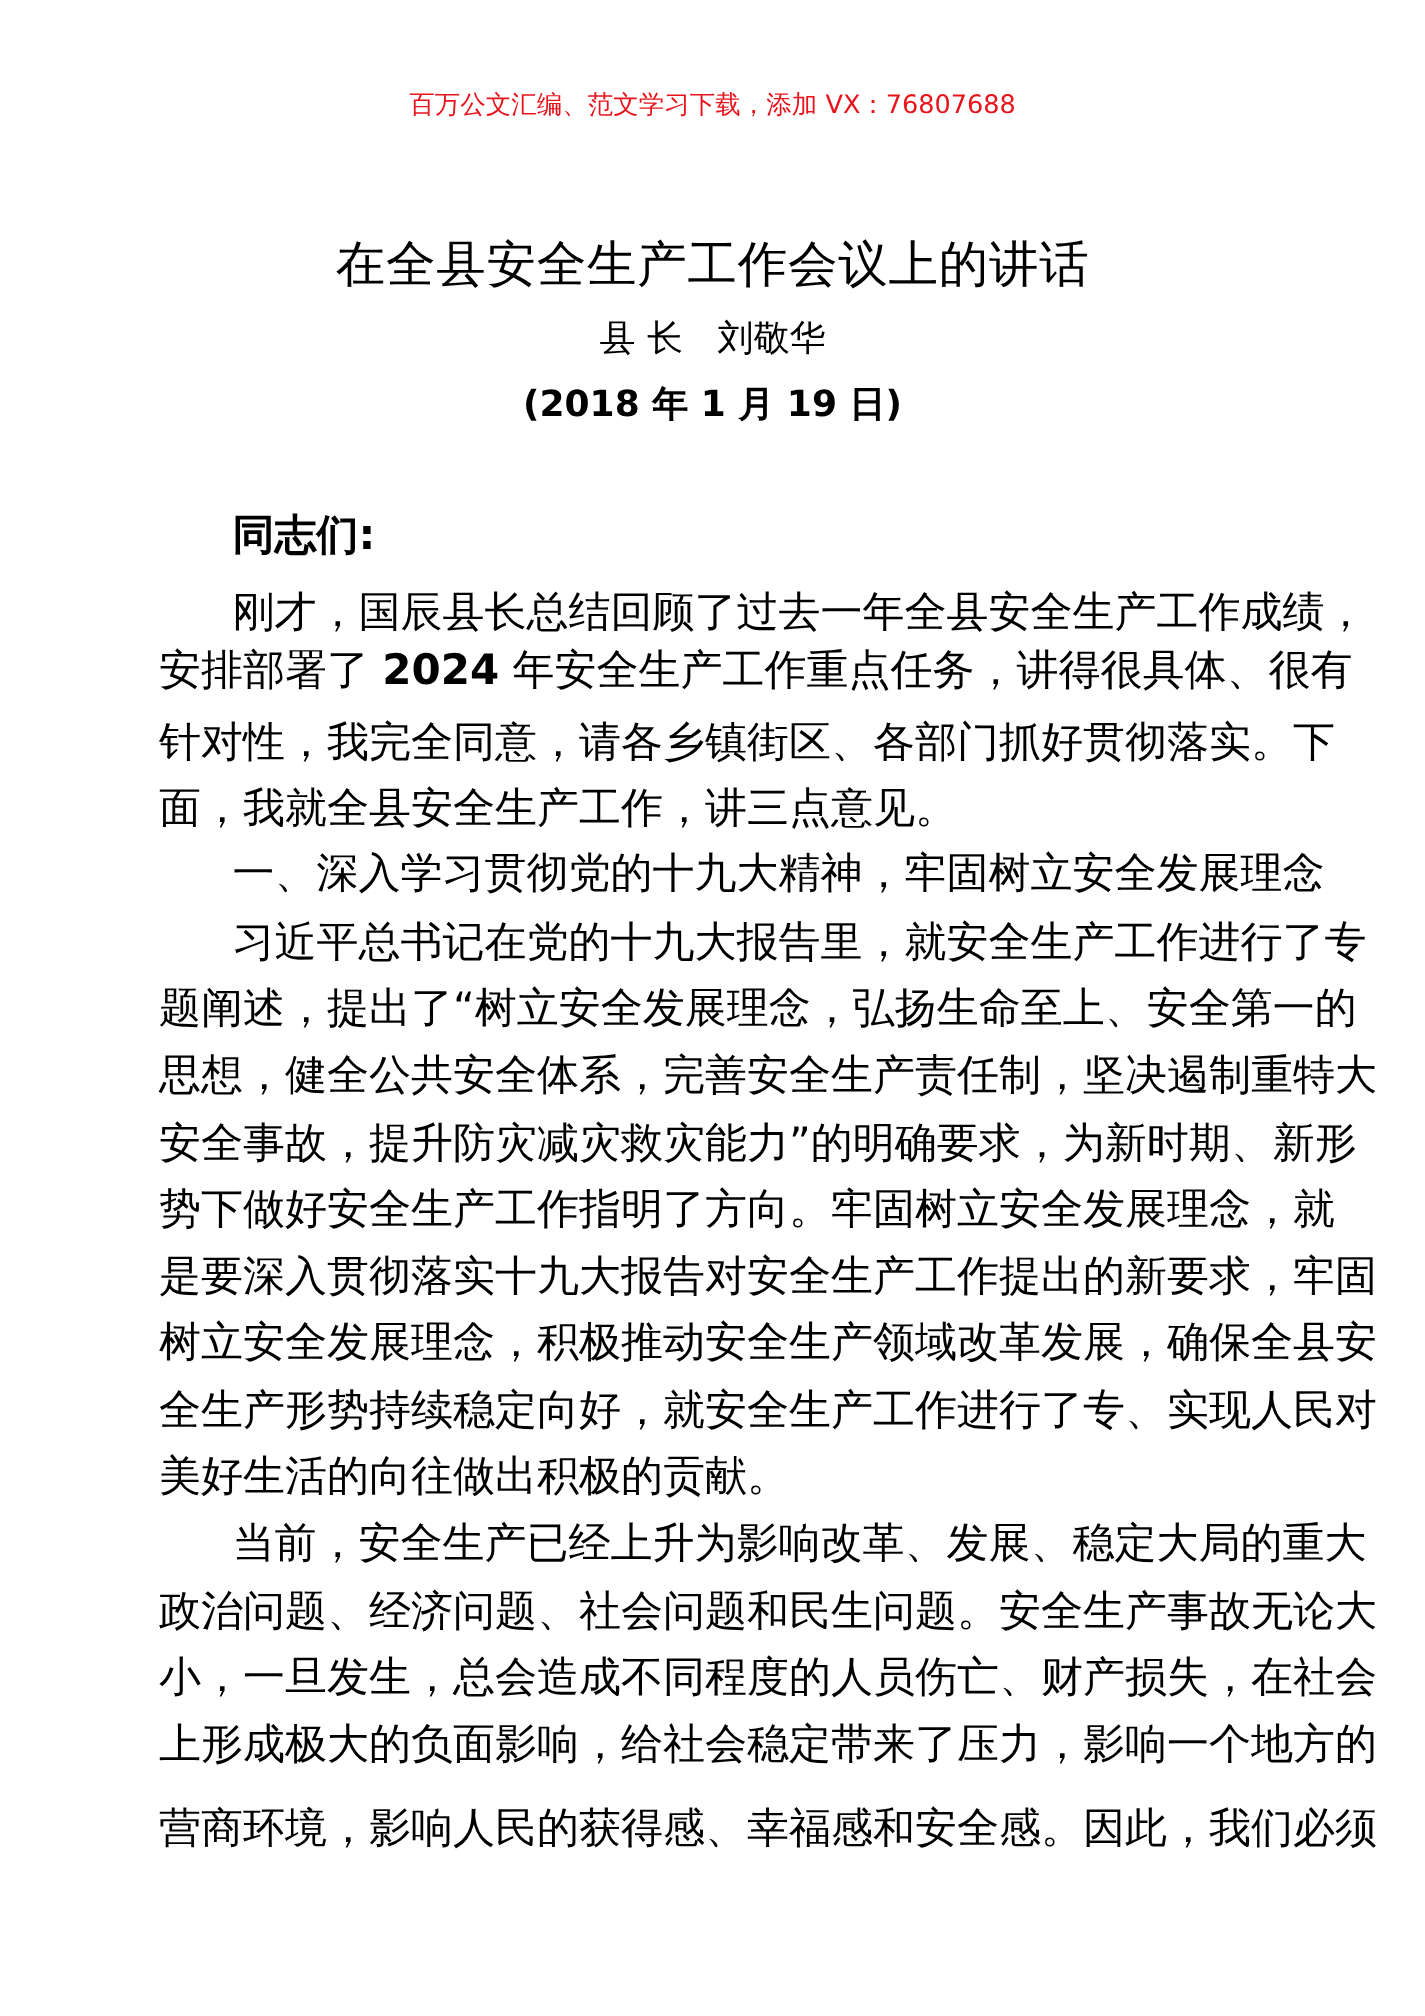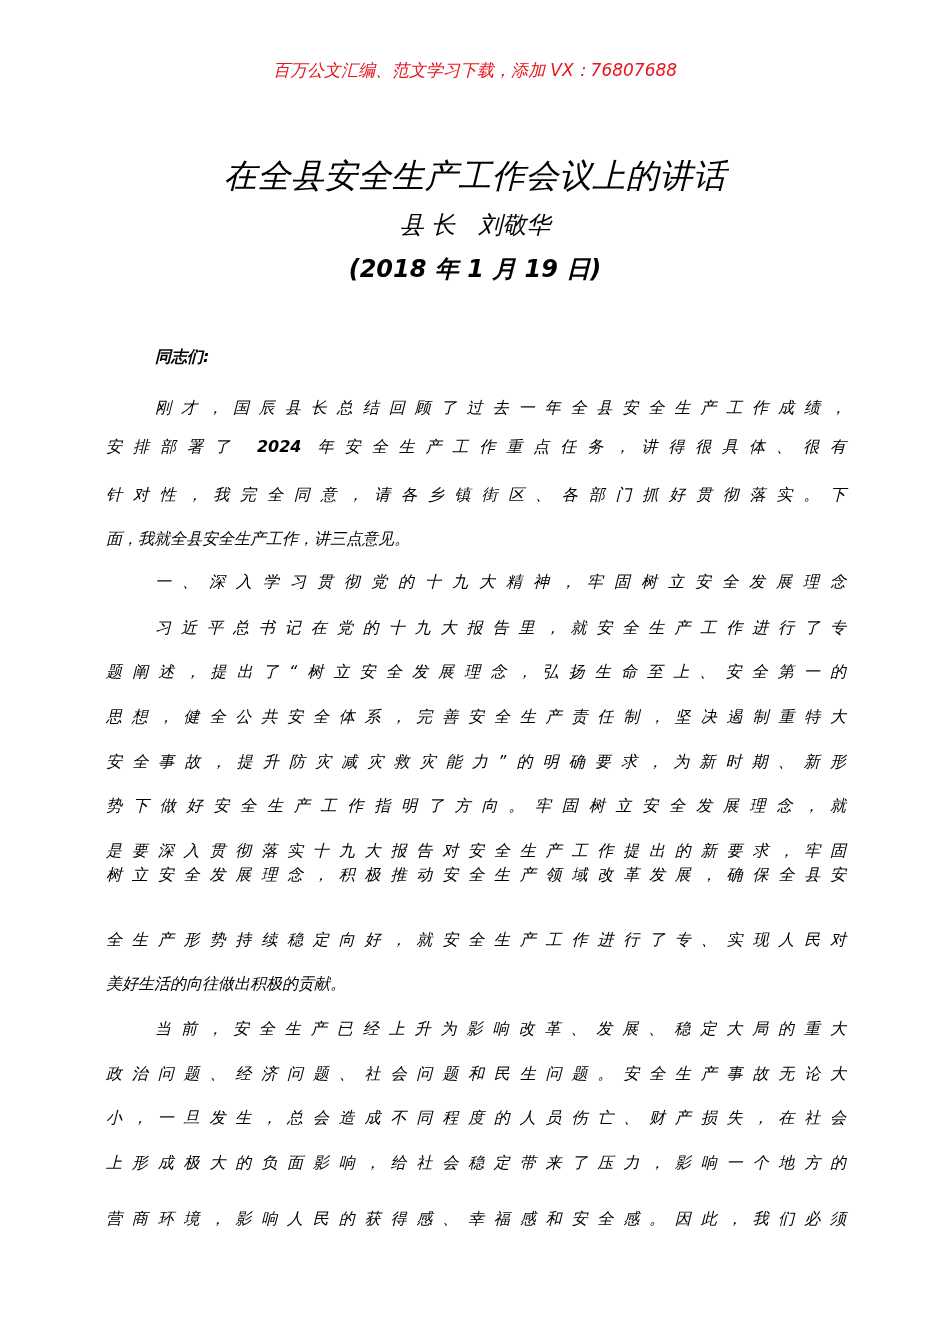--- a/index.html
+++ b/index.html
@@ -14,21 +14,20 @@
       overflow: hidden;
       font-family: "DejaVu Sans", "Liberation Sans", sans-serif;
       color: #000000;
     }
     .page {
       position: absolute;
       left: 0; top: 0;
       width: 950px;
       height: 960px;
       background: #ffffff;
-      font-style: italic;
     }
     .header-note {
       position: absolute;
       top: 58px;
       left: 0;
       width: 950px;
       text-align: center;
       font-size: 17px;
       line-height: 24px;
       color: #e8141c;
@@ -62,21 +61,21 @@
       width: 950px;
       text-align: center;
       font-size: 24px;
       line-height: 34px;
       font-weight: bold;
     }
     .body-line {
       position: absolute;
       left: 106px;
       width: 740px;
-      font-size: 16px;
+      font-size: 28px;
       line-height: 30px;
       white-space: nowrap;
       text-align: justify;
       text-align-last: justify;
       letter-spacing: 0px;
     }
     .body-line.indent {
       left: 155px;
       width: 691px;
     }
@@ -104,21 +103,21 @@
   <div class="body-line short" style="top:524px;">面，我就全县安全生产工作，讲三点意见。</div>
 
   <div class="body-line indent" style="top:567px;">一、深入学习贯彻党的十九大精神，牢固树立安全发展理念</div>
 
   <div class="body-line indent" style="top:613px;">习近平总书记在党的十九大报告里，就安全生产工作进行了专</div>
   <div class="body-line" style="top:657px;">题阐述，提出了“树立安全发展理念，弘扬生命至上、安全第一的</div>
   <div class="body-line" style="top:702px;">思想，健全公共安全体系，完善安全生产责任制，坚决遏制重特大</div>
   <div class="body-line" style="top:747px;">安全事故，提升防灾减灾救灾能力”的明确要求，为新时期、新形</div>
   <div class="body-line" style="top:791px;">势下做好安全生产工作指明了方向。牢固树立安全发展理念，就</div>
   <div class="body-line" style="top:836px;">是要深入贯彻落实十九大报告对安全生产工作提出的新要求，牢固</div>
-  <div class="body-line" style="top:860px;">树立安全发展理念，积极推动安全生产领域改革发展，确保全县安</div>
+  <div class="body-line" style="top:880px;">树立安全发展理念，积极推动安全生产领域改革发展，确保全县安</div>
   <div class="body-line" style="top:925px;">全生产形势持续稳定向好，就安全生产工作进行了专、实现人民对</div>
   <div class="body-line short" style="top:969px;">美好生活的向往做出积极的贡献。</div>
 
   <div class="body-line indent" style="top:1014px;">当前，安全生产已经上升为影响改革、发展、稳定大局的重大</div>
   <div class="body-line" style="top:1059px;">政治问题、经济问题、社会问题和民生问题。安全生产事故无论大</div>
   <div class="body-line" style="top:1103px;">小，一旦发生，总会造成不同程度的人员伤亡、财产损失，在社会</div>
   <div class="body-line" style="top:1148px;">上形成极大的负面影响，给社会稳定带来了压力，影响一个地方的</div>
   <div class="body-line" style="top:1192px;margin-top:12px;">营商环境，影响人民的获得感、幸福感和安全感。因此，我们必须</div>
 
 </div>

